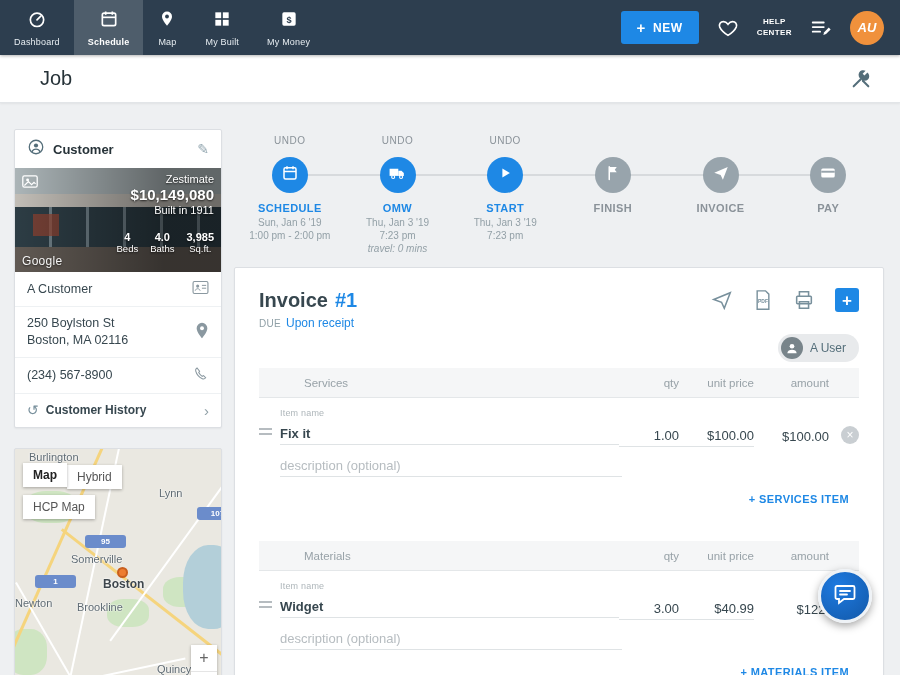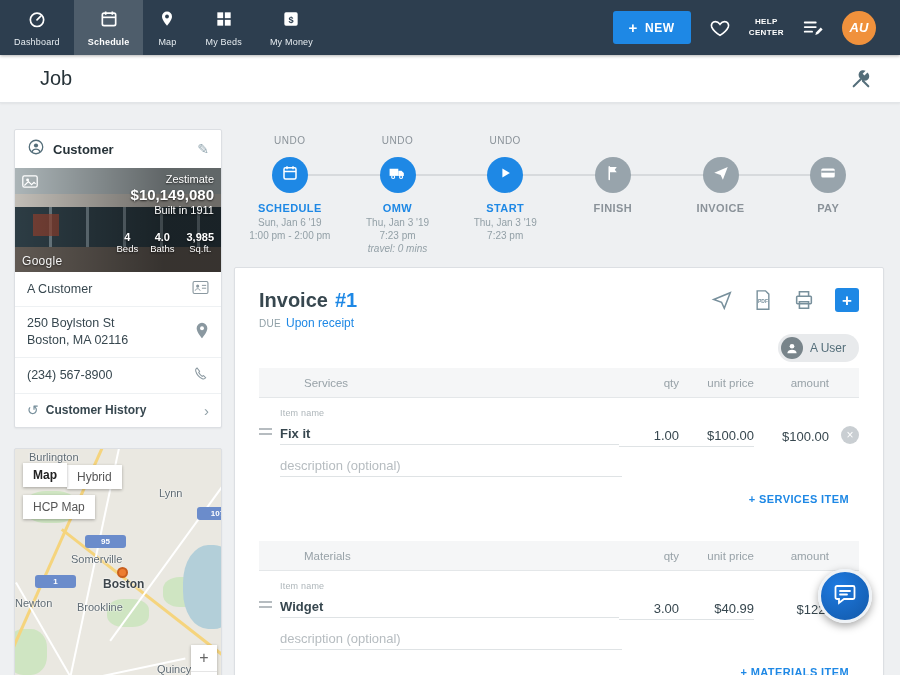--- a/index.html
+++ b/index.html
@@ -6,21 +6,21 @@
   body { font-family:"Liberation Sans", sans-serif; background:#eef0f2; }
   .page { position:relative; width:900px; height:675px; overflow:hidden; background:#eef0f2; }
 
   
   .topnav { position:relative; height:55px; background:#2d3e4f; display:flex; align-items:stretch; box-shadow:0 1px 3px rgba(0,0,0,.3); z-index:30; }
   .nav-item { display:flex; flex-direction:column; align-items:center; justify-content:center; gap:4px; padding:0 14px; cursor:pointer; }
   .nav-item.active { background:rgba(255,255,255,.16); }
   .nav-item .lbl { font-size:9px; color:#e7edf1; letter-spacing:.2px; }
   .nav-item.active .lbl { color:#fff; font-weight:bold; }
   .nav-spacer { flex:1; }
-  .nav-right { display:flex; align-items:center; gap:18px; padding-right:24px; }
+  .nav-right { display:flex; align-items:center; gap:18px; padding-right:16px; }
   .new-btn { display:flex; align-items:center; gap:7px; background:#1e88e5; color:#fff; font-size:12px; font-weight:bold; letter-spacing:.6px; padding:8px 16px; border-radius:3px; cursor:pointer; }
   .new-btn .plus::before { content:"+"; font-size:15px; font-weight:bold; }
   .help-center { font-size:8px; font-weight:bold; color:#fff; letter-spacing:.4px; text-align:center; line-height:1.3; cursor:pointer; }
   .avatar { width:34px; height:34px; border-radius:50%; background:#f0913c; color:#fff; font-size:13px; font-weight:bold; display:flex; align-items:center; justify-content:center; cursor:pointer;font-style:italic; }
 
   
   .jobbar { height:48px; background:#fff; border-bottom:1px solid #e2e5e8; display:flex; align-items:center; padding:0 28px 0 40px; box-shadow:0 1px 2px rgba(0,0,0,.06); position:relative; z-index:20; }
   .jobbar .title { font-size:20px; color:#263238; }
   .jobbar .spacer { flex:1; }
 
@@ -173,21 +173,21 @@
     </div>
     <div class="nav-item">
       <span>
         <svg width="20" height="20" viewBox="0 0 24 24">
             <rect x="4" y="4" width="7" height="7" fill="#fff"></rect>
             <rect x="13" y="4" width="7" height="7" fill="#fff"></rect>
             <rect x="4" y="13" width="7" height="7" fill="#fff"></rect>
             <rect x="13" y="13" width="7" height="7" fill="#fff"></rect>
           </svg>
       </span>
-      <span class="lbl">My Beds</span>
+      <span class="lbl">My Built</span>
     </div>
     <div class="nav-item">
       <span>
         <svg width="20" height="20" viewBox="0 0 24 24">
             <rect x="4" y="4" width="16" height="16" rx="2" fill="#fff"></rect>
             <text x="12" y="16.5" font-size="11" font-weight="bold" fill="#2d3e4f" text-anchor="middle">$</text>
           </svg>
       </span>
       <span class="lbl">My Money</span>
     </div>

